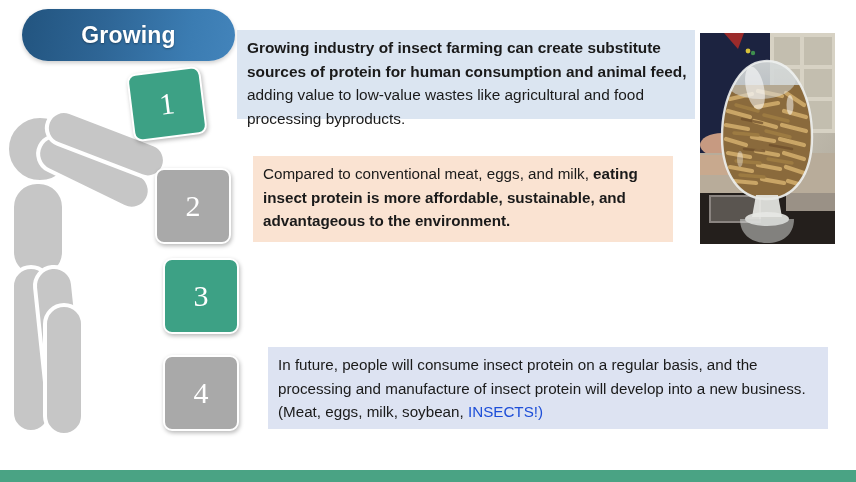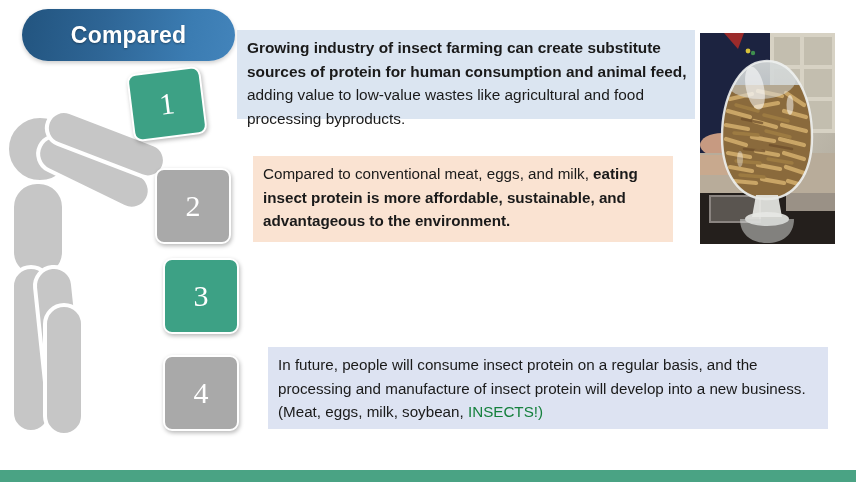--- a/index.html
+++ b/index.html
@@ -83,21 +83,21 @@
   
   .text-block {
     position: absolute;
     box-sizing: border-box;
     color: #1a1a1a;
     font-size: 15.2px;
     line-height: 23.5px;
     padding: 6px 8px 6px 10px;
   }
   .text-block b { font-weight: bold; }
-  .text-block .red { color: #15803d; }
+  .text-block .red { color: #1d4ed8; }
 
   #text-block-1 {
     left: 237px; top: 30px; width: 458px; height: 89px;
     background: #dbe5f1;
     font-size: 15.4px;
   }
   #text-block-2 {
     left: 253px; top: 156px; width: 420px; height: 86px;
     background: #fae3d2;
   }
@@ -125,21 +125,21 @@
     left: 0; top: 470px; width: 856px; height: 12px;
     background: #4aa384;
   }
 </style>
 </head>
 <body>
 
 <div id="slide">
 
   <div id="summary-badge">
-    <span class="label">Compared</span>
+    <span class="label">Growing</span>
   </div>
 
   <div id="figure">
     <svg width="180" height="350" viewBox="0 0 180 350" xmlns="http://www.w3.org/2000/svg">
       <g fill="#c6c6c6" stroke="#ffffff" stroke-width="4">
 
         <circle cx="40" cy="39" r="33"></circle>
 
         <rect x="12" y="72" width="52" height="95" rx="25"></rect>
 

